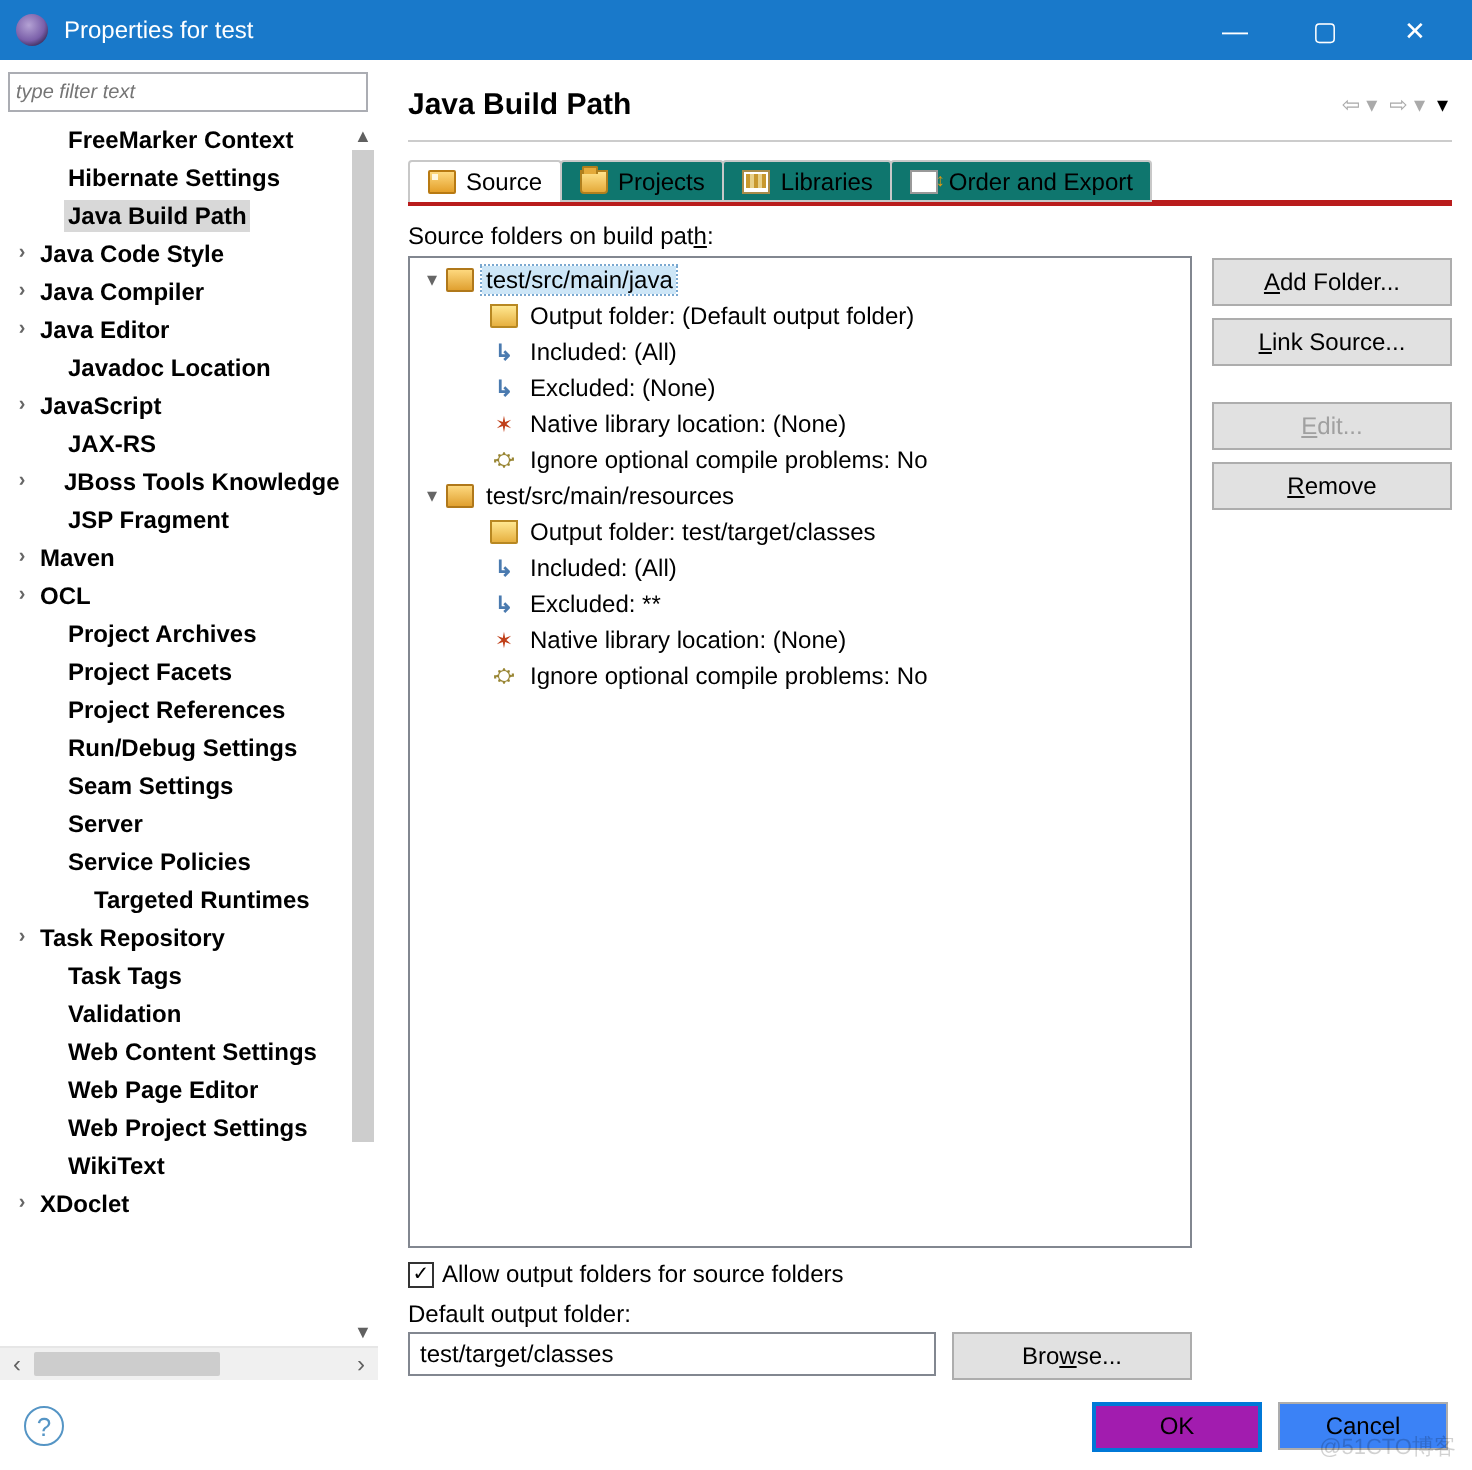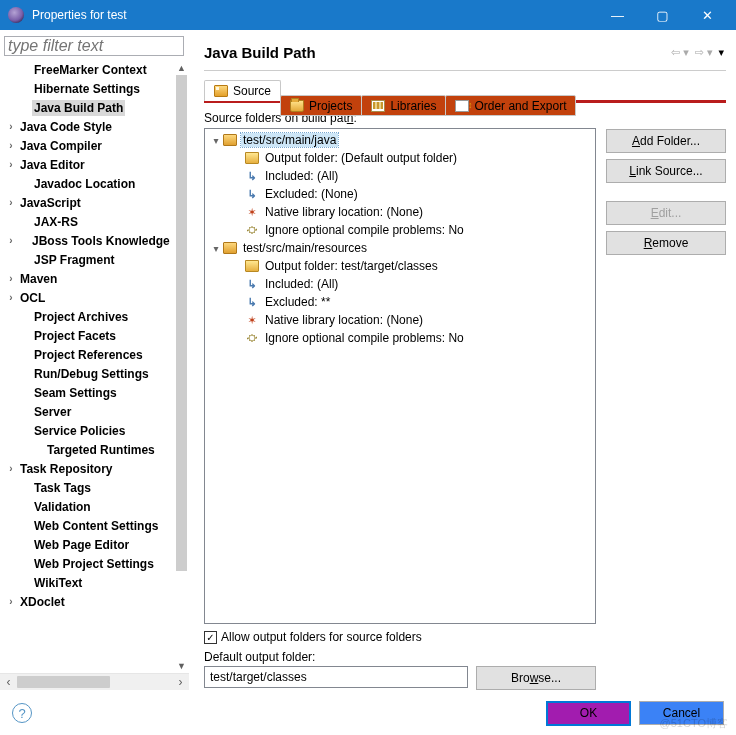--- a/index.html
+++ b/index.html
@@ -9,21 +9,21 @@
 .titlebar { height: 30px; background: #1979ca; color: #fff; display: flex; align-items: center; padding: 0 6px 0 8px; }
 .titlebar .app-icon { width: 16px; height: 16px; border-radius: 50%; background: radial-gradient(circle at 40% 35%, #b4a2d4, #7a5fa9 55%, #2d214b 85%); margin-right: 8px; }
 .titlebar .title { flex: 1; font-size: 12px; }
 .titlebar .winbtn { width: 45px; height: 30px; display: flex; justify-content: center; align-items: center; font-size: 13px; cursor: pointer; }
 
 
 .client { display: flex; height: 660px; }
 
 
 .left { width: 190px; border-right: 1px solid transparent; display: flex; flex-direction: column; }
-.filter { width: 180px; margin: 6px 0 4px 4px; border: 1px solid #abadb3; height: 20px; padding: 1px 3px; font-size: 16px; color: #888; font-style: italic; }
+.filter { width: 180px; margin: 6px 0 4px 4px; border: 1px solid #abadb3; height: 20px; padding: 1px 3px; font-size: 10px; color: #888; font-style: italic; }
 .tree-wrap { flex: 1; overflow-y: auto; overflow-x: hidden; position: relative; }
 .tree-item { display: flex; align-items: center; height: 19px; padding-left: 4px; white-space: nowrap; cursor: default; font-weight: bold; }
 .tree-item .tw { width: 14px; text-align: center; color: #666; cursor: pointer; font-size: 10px;}
 .tree-item .lbl { padding: 1px 2px; }
 .tree-item.selected .lbl { background: #d8d8d8; }
 .tree-scrollbar-h { height: 17px; background: #f0f0f0; border-top: 1px solid #e6e6e6; display: flex; align-items: center; }
 .sh-btn { width: 17px; height: 17px; display: flex; justify-content: center; align-items: center; color: #606060; }
 .sh-track { flex: 1; height: 100%; position: relative; }
 .sh-thumb { position: absolute; left: 0; width: 60%; top: 2px; bottom: 2px; background: #cdcdcd; border-radius: 1px; }
 .tree-scrollbar-v { position: absolute; right: 0; top: 0; width: 15px; height: 100%; }
@@ -35,21 +35,21 @@
 .right { flex: 1; display: flex; flex-direction: column; padding: 8px 10px 0 14px; }
 .header { display: flex; align-items: center; height: 28px; }
 .header h1 { font-size: 15px; font-weight: 600; flex: 1;}
 .nav-icons { display: flex; gap: 2px; align-items: center;}
 .nav-icons span { color: #aaa; font-size: 11px; padding: 0 2px;}
 .sep { height: 1px; background: #ccc; margin: 4px 0 8px 0; }
 
 
 .tabs { display: flex; border-bottom: 3px solid #b91c1c; height: 24px; }
 .tab { display: flex; align-items: center; gap: 5px; padding: 0 9px; border: 1px solid #c8c8c8; border-bottom: none; background: #fff; margin-right: -1px; cursor: pointer; border-radius: 2px 2px 0 0; position: relative; top: 1px; }
-.tab:not(.active) { background: #c2410c; top: 16px; border-bottom: 1px solid #c8c8c8; }
+.tab:not(.active) { background: #0f766e; top: 1px; border-bottom: 1px solid #c8c8c8; }
 .tab-icon { width: 14px; height: 12px; }
 .ti-source { background: linear-gradient(#fdd87e,#e4a02a); border: 1px solid #b87a12; border-radius: 1px; position: relative; }
 .ti-source::before { content: ""; position: absolute; left: 1px; top: 1px; width: 3px; height: 3px; background: #fff7e0; }
 .ti-projects { background: linear-gradient(#ffe28a,#e4aa3a); border: 1px solid #b0801e; border-radius: 0 0 2px 2px; position: relative; }
 .ti-projects::before { content: ""; position: absolute; top: -3px; left: 0; width: 6px; height: 3px; background: #e4aa3a; border: 1px solid #b0801e; border-bottom: none; border-radius: 1px 1px 0 0; }
 .ti-libraries { background: #fff; border: 1px solid #a88c4a; position: relative; }
 .ti-libraries::before { content: ""; position: absolute; left: 1px; right: 1px; top: 1px; bottom: 2px; background: repeating-linear-gradient(90deg,#c8982e 0,#c8982e 2px,#e8d088 2px,#e8d088 4px);}
 .ti-order { background: #fff; border: 1px solid #999; position: relative; }
 .ti-order::after { content: "↕"; position: absolute; right: -4px; top: -1px; font-size: 9px; color: #e29b10;}
 

